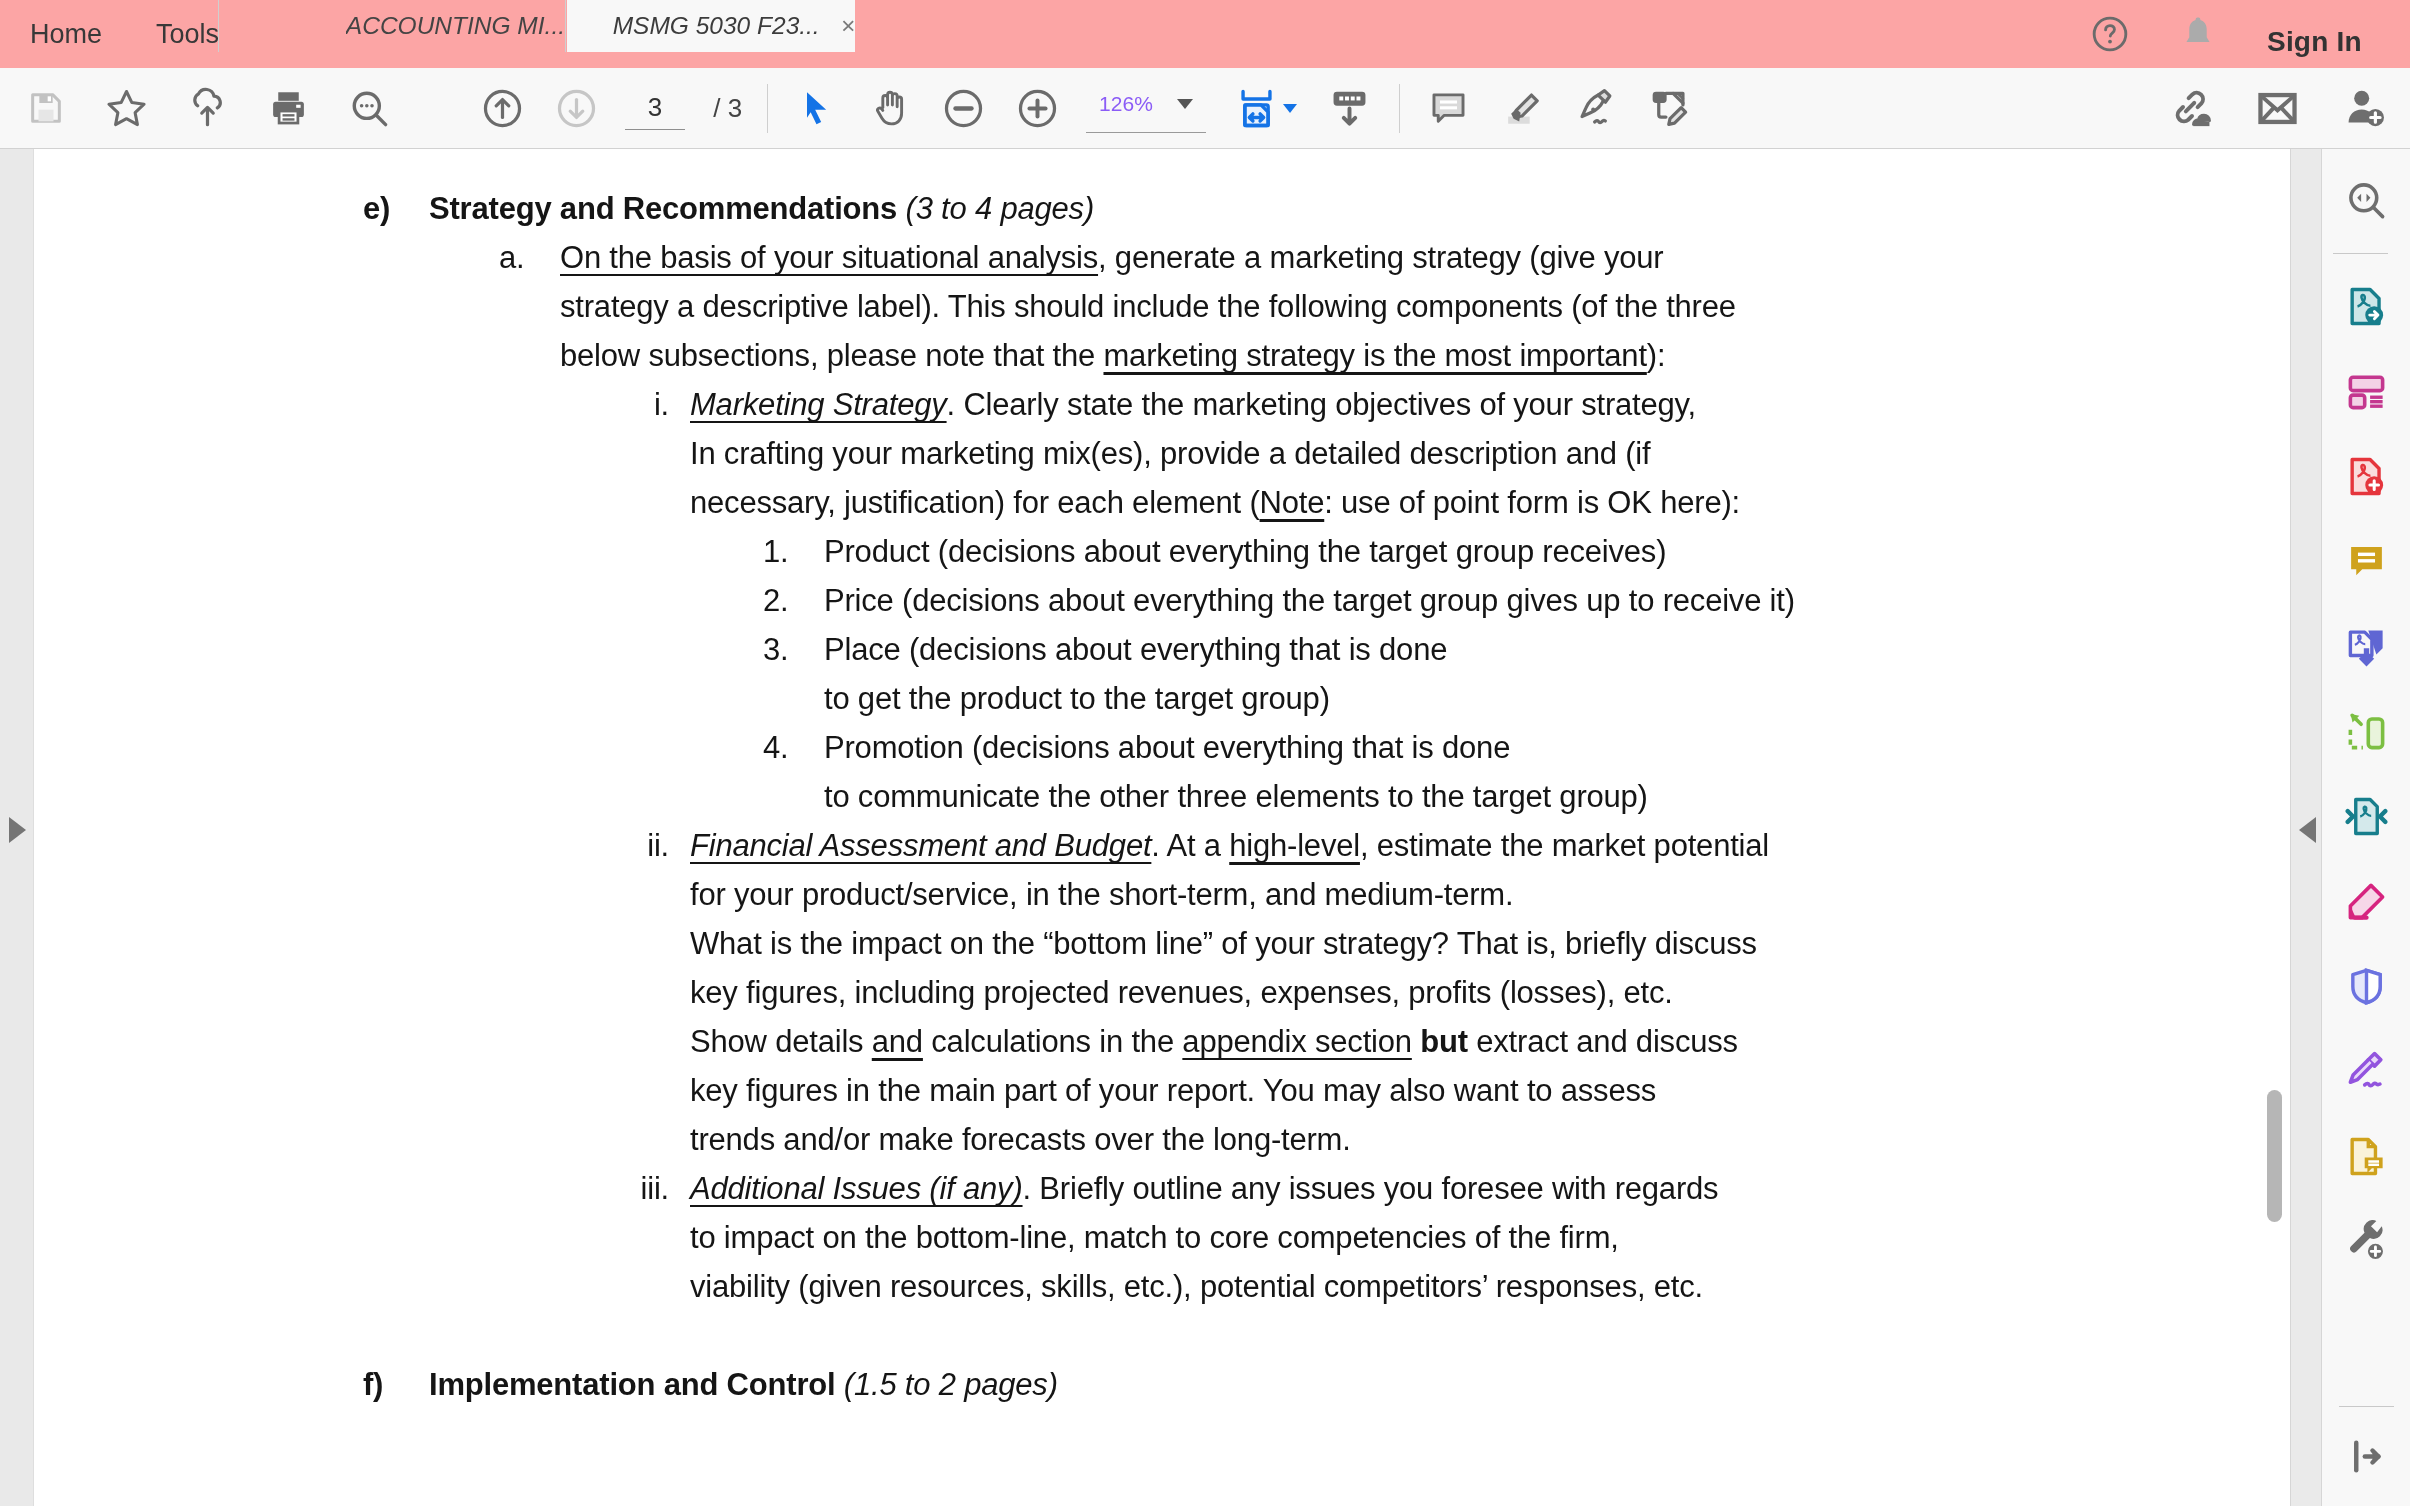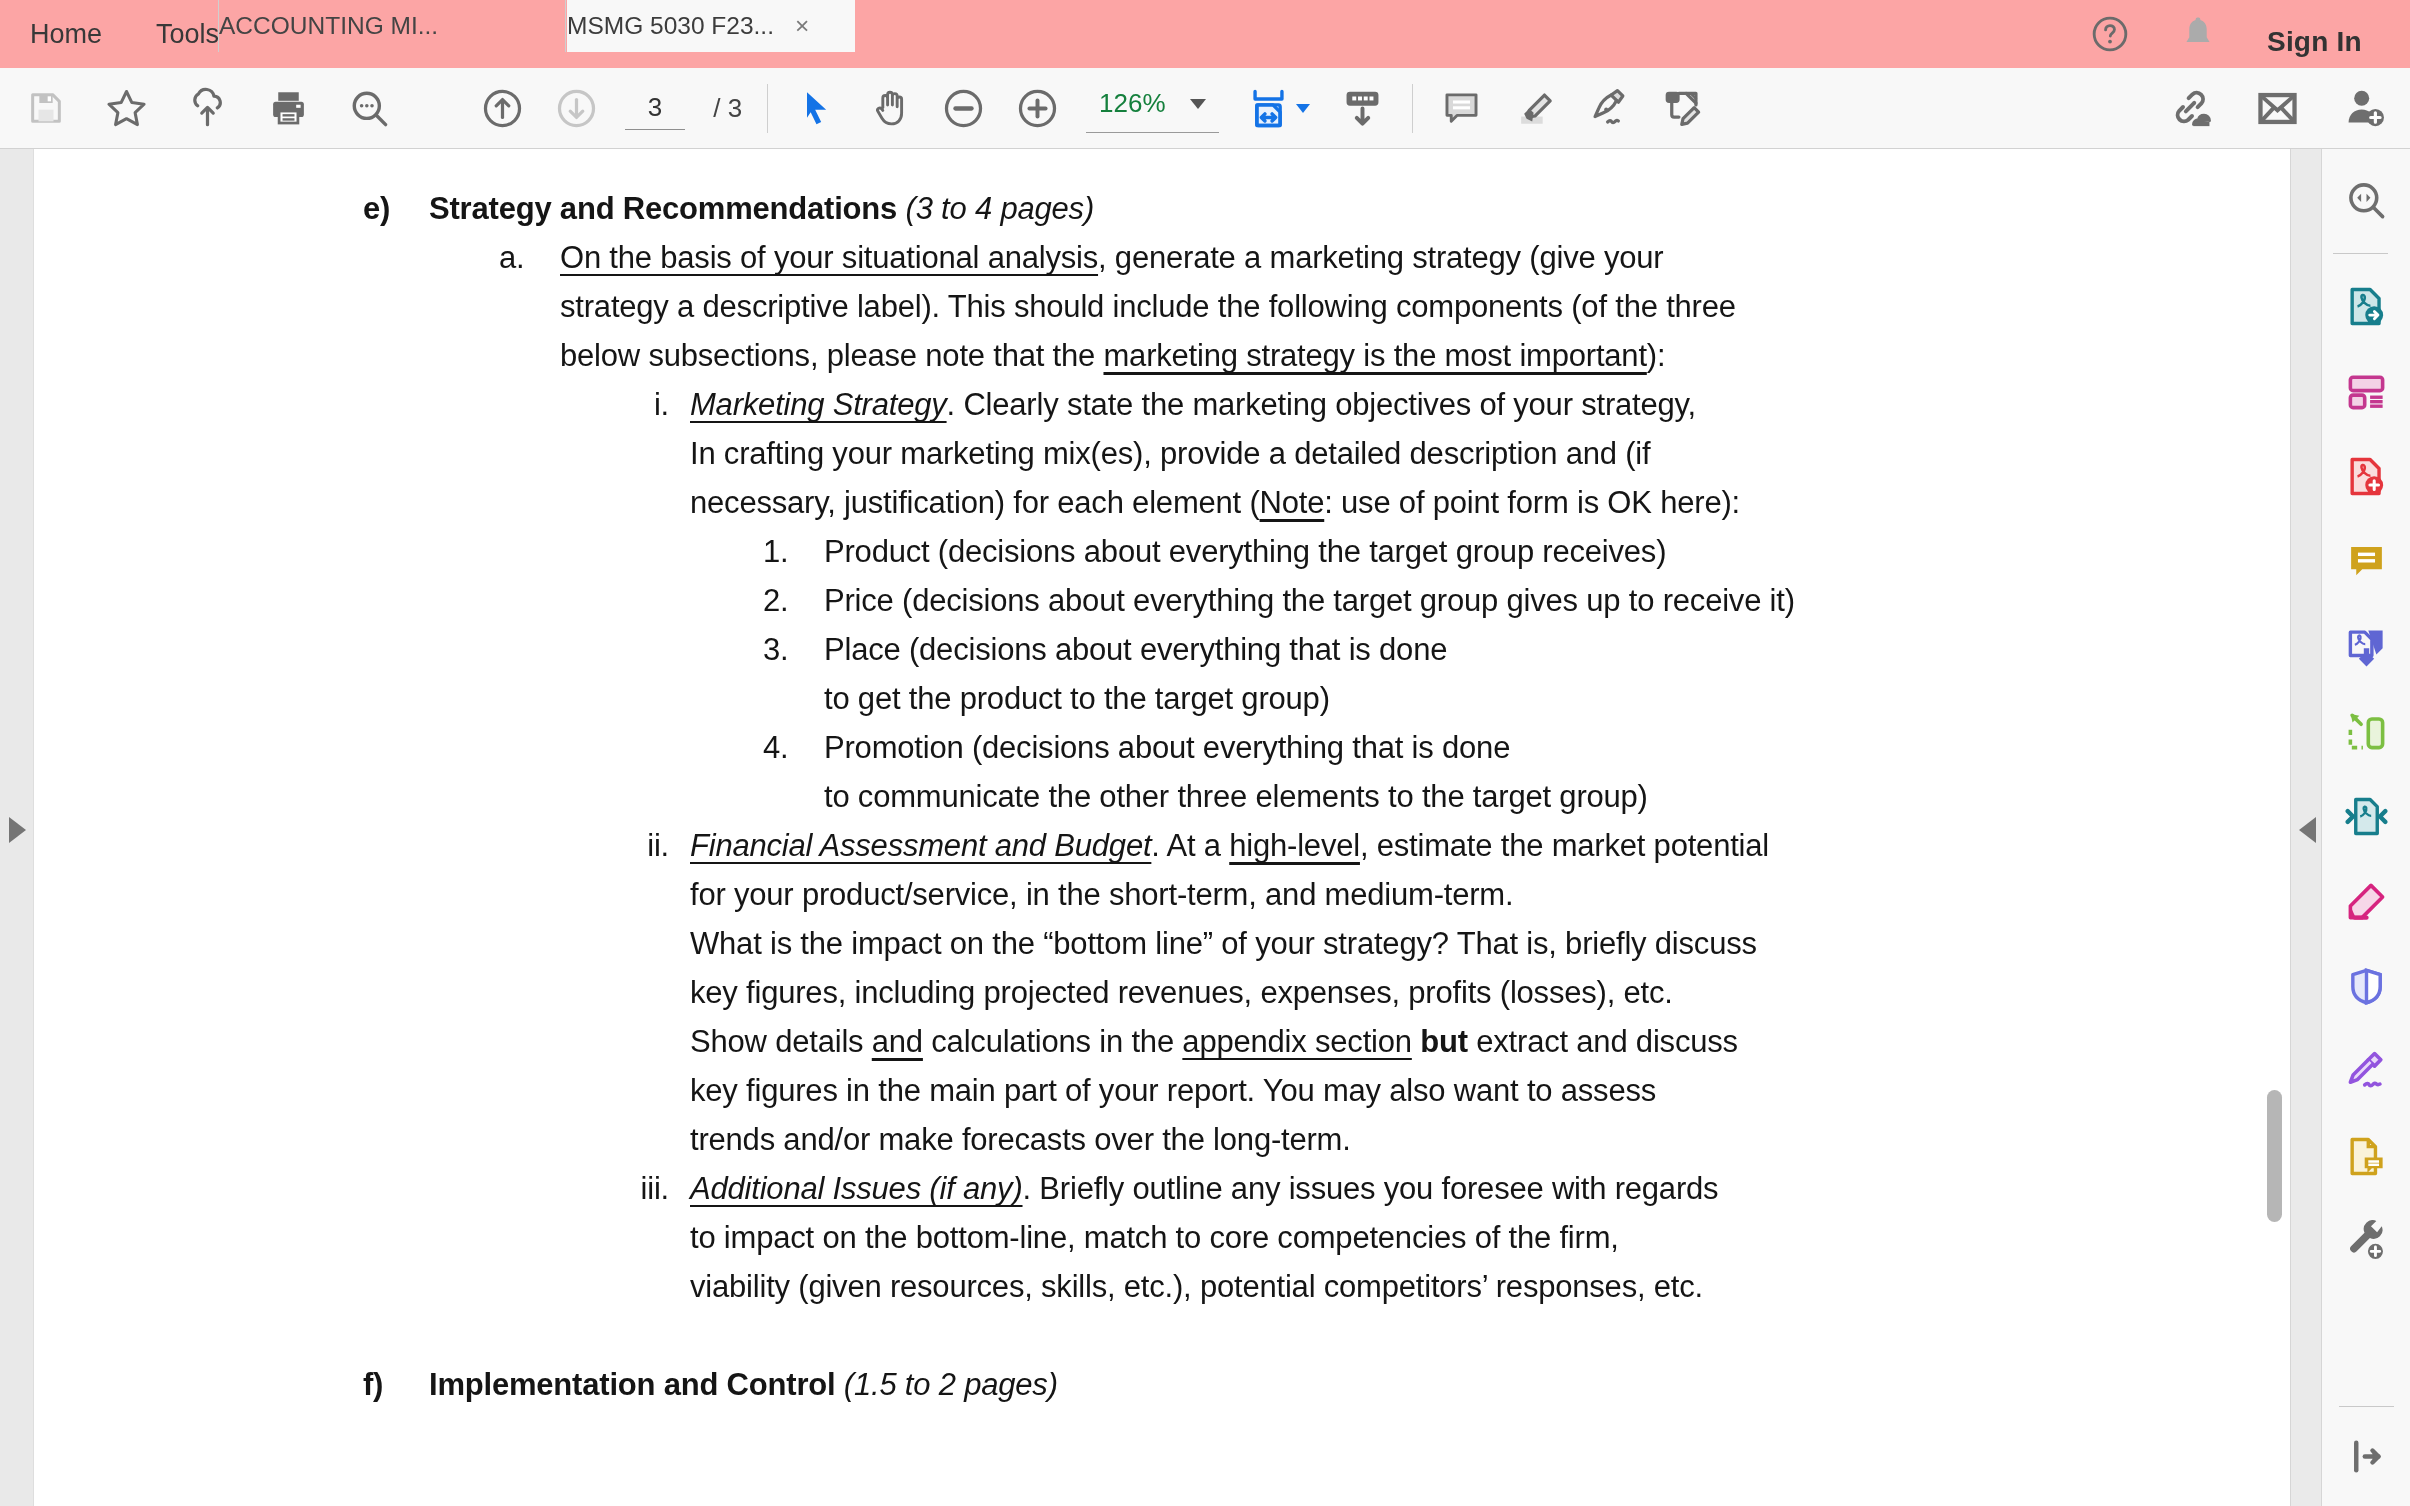--- a/index.html
+++ b/index.html
@@ -10,21 +10,21 @@
     -webkit-font-smoothing:antialiased;
   }
 
   
   .titlebar { position:absolute; top:0; left:0; width:2411px; height:68px; background:#fca5a5; }
   .menu-item { position:absolute; top:0; height:68px; display:flex; align-items:center;
     font-size:27px; color:#383838; cursor:default; }
   .menu-home { left:30px; }
   .menu-tools { left:156px; }
   .doc-tab { position:absolute; top:0; height:52px; display:flex; align-items:center;
-    justify-content:flex-start; font-size:24.5px; color:#444; }
+    justify-content:flex-end; font-size:24.5px; color:#444;font-style:italic; }
   .tab-inactive { left:218px; width:348px; border-left:0.9px solid #cfcfcf; border-right:0.9px solid #cfcfcf; }
   .tab-active { left:567px; width:288px; background:#f8f8f8; color:#3c3c3c; }
   .tab-label { white-space:nowrap; overflow:hidden; }
   .tab-close { margin-left:21px; font-size:24.5px; color:#7a7a7a; line-height:1; }
   .top-icon { position:absolute; top:13px; width:41px; height:41px; display:flex;
     align-items:center; justify-content:center; }
   .help-icon { left:2089px; }
   .bell-icon { left:2177px; }
   .signin { position:absolute; top:0; left:2267px; height:84px; display:flex; align-items:center;
     font-size:28px; color:#333; font-weight:700; letter-spacing:0.2px; }
@@ -37,21 +37,21 @@
   .tb-mid   { left:478px; gap:24.5px; }
   .tb-right { left:2166px; gap:38px; }
   .tbtn { width:49px; height:53px; display:flex; align-items:center; justify-content:center; border-radius:3.8px; }
   .tb-divider { width:0.9px; height:49px; background:#cfcfcf; }
   .page-input { width:60px; height:43px; border:none; outline:none; background:transparent;
     border-bottom:1.9px solid #8f8f8f; font-size:26px; color:#333; text-align:center;
     font-family:"Liberation Sans",sans-serif; }
   .page-total { font-size:26px; color:#444; margin-left:3.8px; white-space:nowrap; }
   .zoom-ctrl { display:flex; align-items:center; gap:24.5px; padding:0 13px 7.5px 13px;
     border-bottom:1.4px solid #9a9a9a; height:49px; }
-  .zoom-value { font-size:26px; color:#15803d; }
+  .zoom-value { font-size:21px; color:#8b5cf6; }
   .caret-down { width:0; height:0; border-left:8.5px solid transparent; border-right:8.5px solid transparent;
     border-top:10.4px solid #555; }
   .caret-sm { width:0; height:0; border-left:7.5px solid transparent; border-right:7.5px solid transparent;
     border-top:9.4px solid #1473e6; margin-left:5.6px; }
 
   
   .viewport { position:absolute; top:149px; left:0; width:2290px; height:1358px; background:#ffffff; }
   .nav-strip { position:absolute; top:149px; left:0; width:34px; height:1358px;
     background:#e9e9e9; border-right:0.9px solid #dedede; }
   .nav-open-handle { position:absolute; left:9.4px; top:817px; width:0; height:0;

